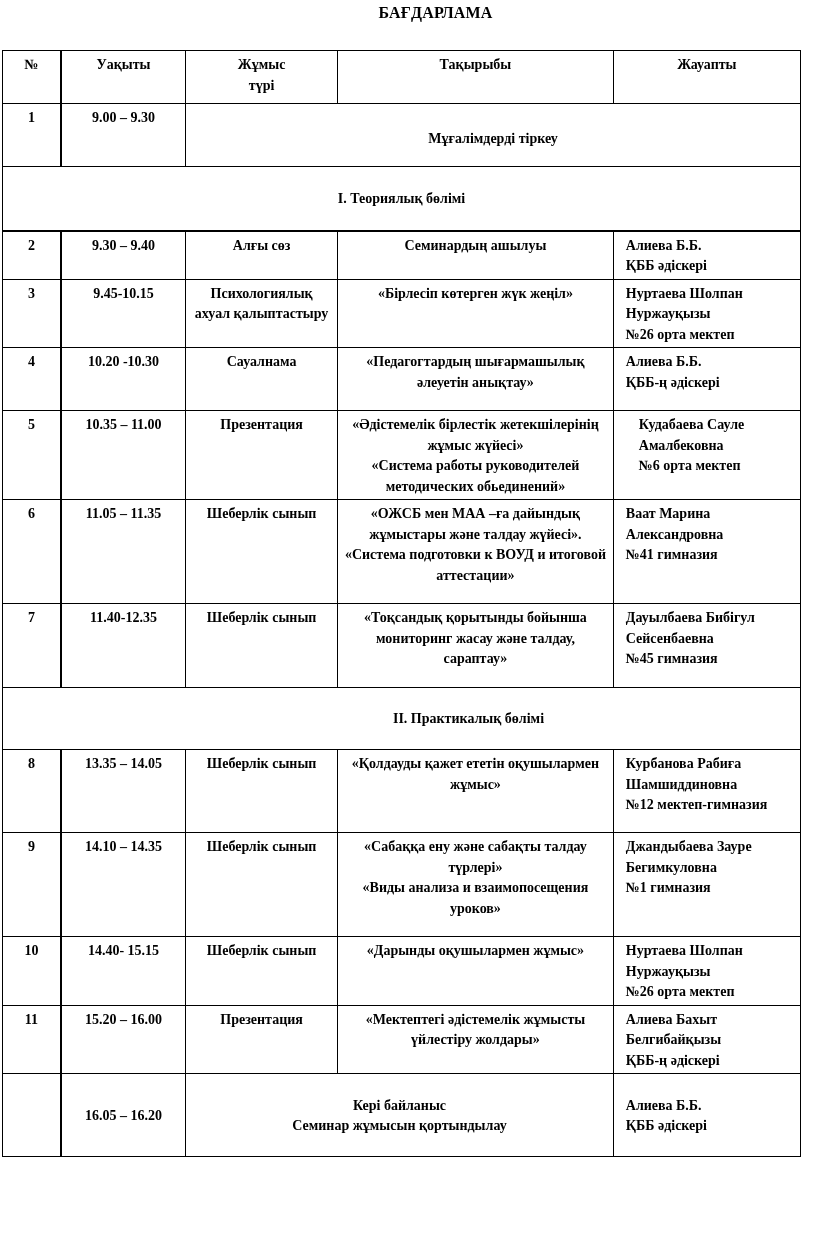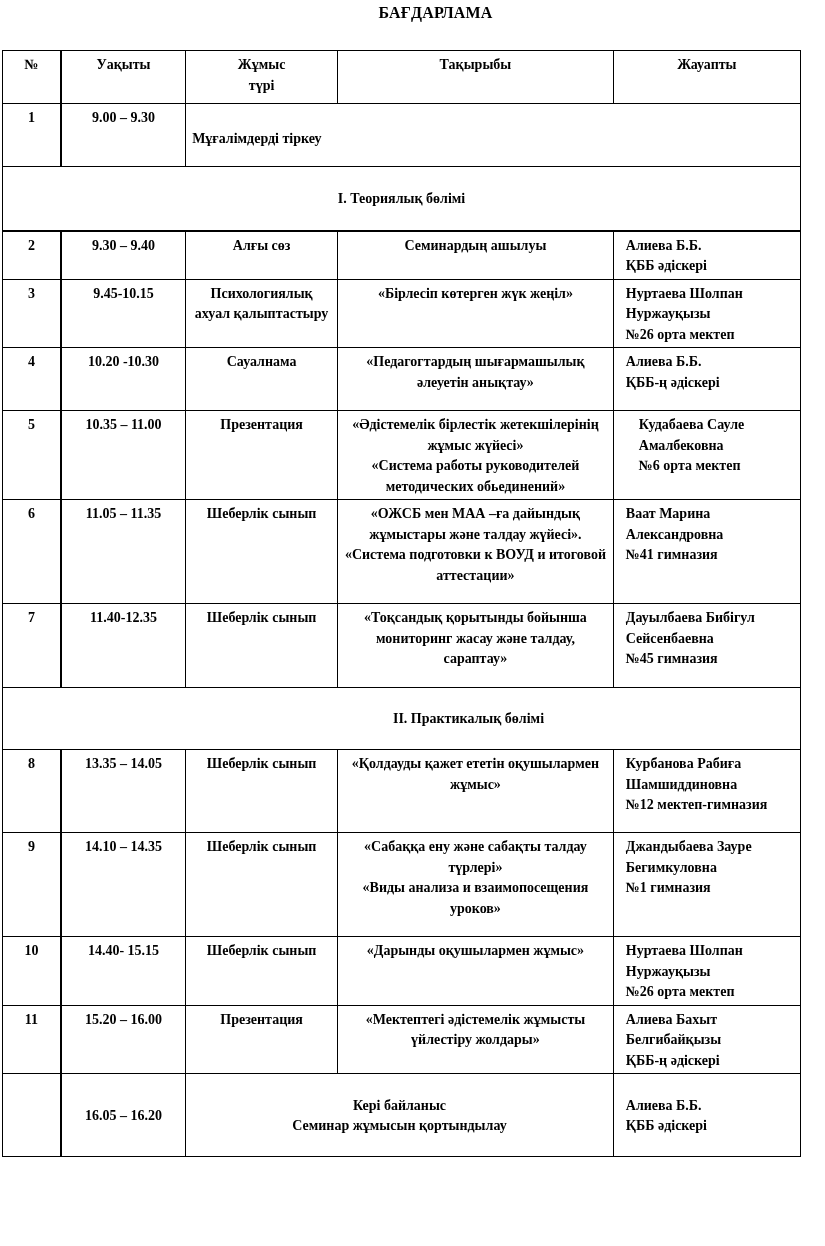--- a/index.html
+++ b/index.html
@@ -8,21 +8,21 @@
   .title { position:absolute; top:4px; left:0; width:825px; text-align:center;
            font-weight:bold; font-size:16px; letter-spacing:0.2px;padding-left:23px; }
   table { position:absolute; top:50px; left:2px; border-collapse:collapse;
           table-layout:fixed; width:799px; }
   td { border:1px solid #000; vertical-align:top; font-size:14px; line-height:20.5px;
        padding:4px 6px 2px 6px; font-weight:bold; }
   td.c { text-align:center; }
   td.l { text-align:left; padding-left:12px; }
   td.b2l { border-left:2px solid #000; }
   tr.sec td { vertical-align:middle; text-align:center; }
-  td.merge-mid { vertical-align:middle; text-align:left; }
+  td.merge-mid { vertical-align:middle; text-align:center; }
   tr.thick-top td { border-top:2px solid #000; }
   .col1 { width:58px; } .col2 { width:124px; } .col3 { width:151px; }
   .col4 { width:274px; } .col5 { width:186px; }
 </style>
 </head>
 <body>
 
 <div class="title">БАҒДАРЛАМА</div>
 
 <table>

